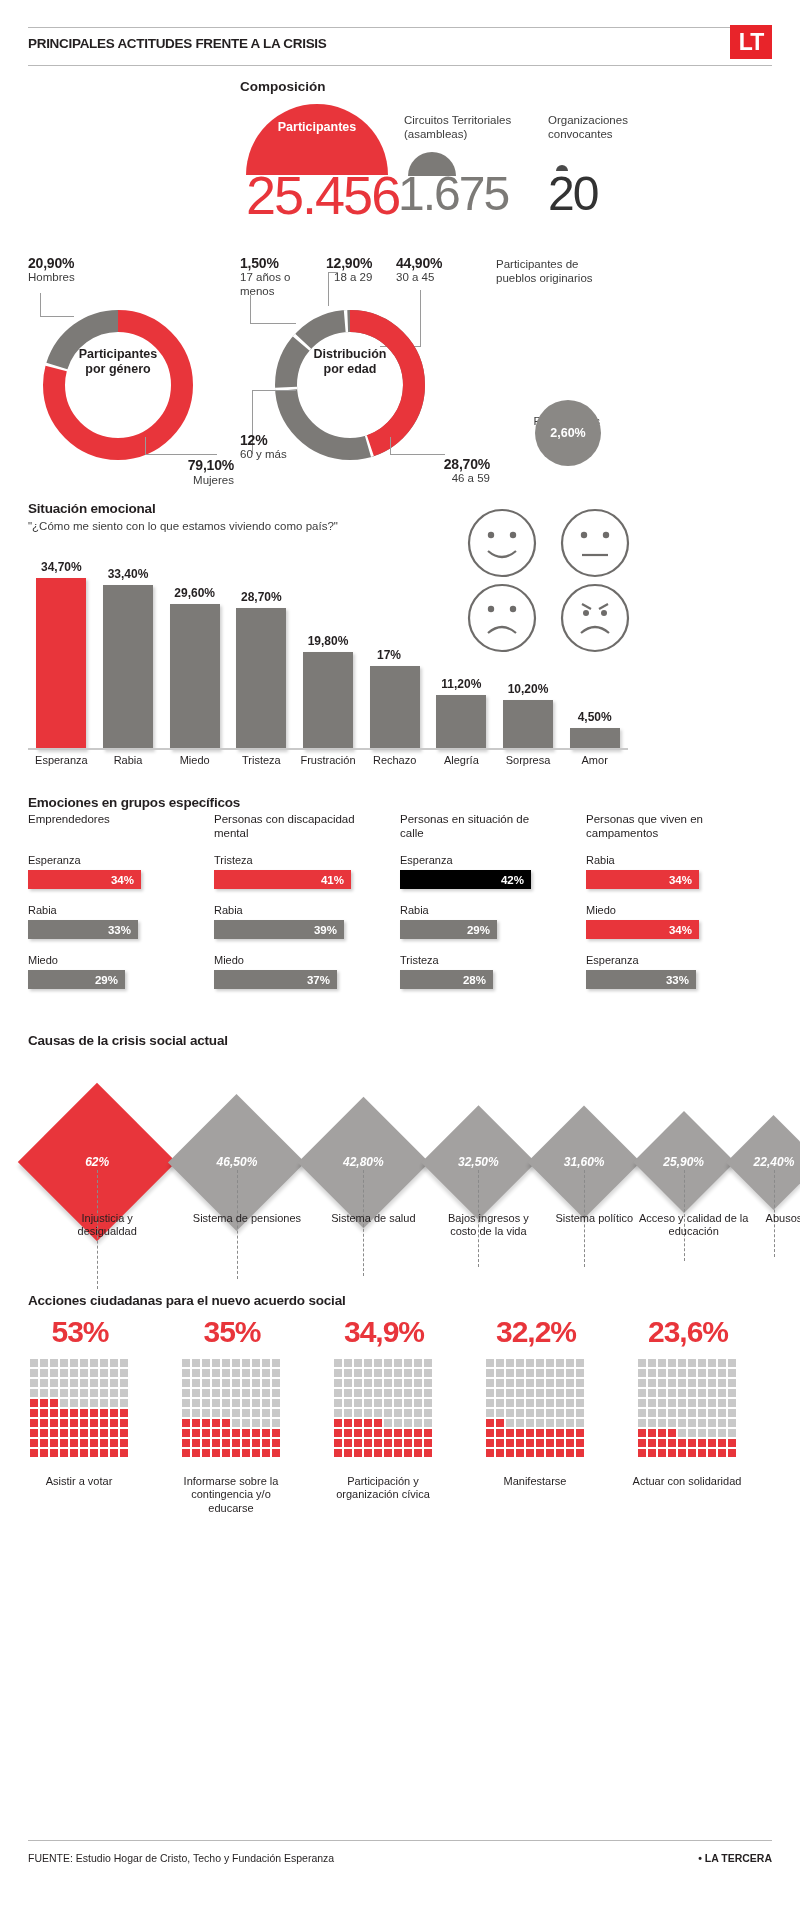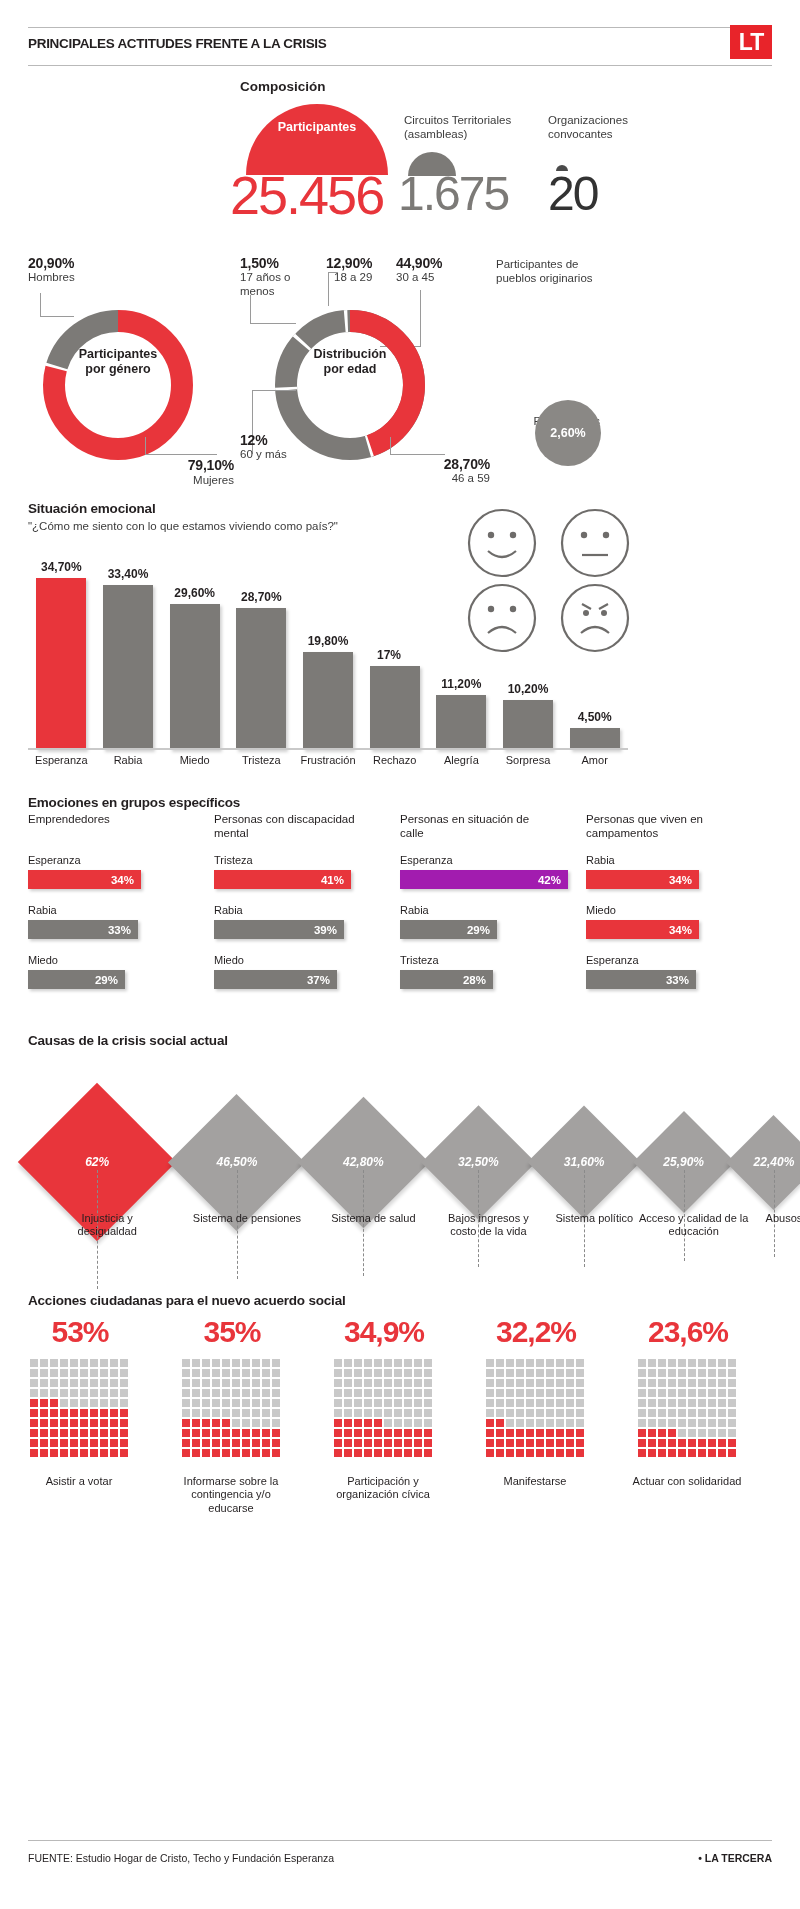--- a/index.html
+++ b/index.html
@@ -36,21 +36,21 @@
   .comp-title { position:absolute; left:240px; top:79px; font-size:13.5px; font-weight:bold; }
   .dome { border-radius: 999px 999px 0 0; }
   .comp1 { position:absolute; left:246px; top:104px; width:142px; height:71px; }
   .comp1 .dome { width:142px; height:71px; background:#E8353B; }
   .comp1 .cap { position:absolute; top:16px; left:0; width:142px; text-align:center;
                 color:#fff; font-weight:bold; font-size:12.5px; }
   .bignum {
     font-family:"Liberation Sans", sans-serif;
     font-weight:300; letter-spacing:-2px;
   }
-  .num1 { position:absolute; left:230px; top:168px; width:142px; text-align:center;
+  .num1 { position:absolute; left:246px; top:168px; width:142px; text-align:center;
           font-size:54px; color:#E8353B; font-weight:400; letter-spacing:-2px; line-height:1; }
   .comp2lab { position:absolute; left:404px; top:113px; width:125px; font-size:11.5px; line-height:1.25; color:#3b3b3b;}
   .comp2 { position:absolute; left:408px; top:152px; width:48px; height:24px; background:#7c7a77; border-radius:999px 999px 0 0;}
   .num2 { position:absolute; left:398px; top:170px; width:120px; text-align:left;
           font-size:48px; color:#7c7a77; font-weight:400; letter-spacing:-2px; line-height:1; }
   .comp3lab { position:absolute; left:548px; top:113px; width:120px; font-size:11.5px; line-height:1.25; color:#3b3b3b;}
   .comp3 { position:absolute; left:556px; top:165px; width:12px; height:6px; background:#4a4a4a; border-radius:999px 999px 0 0;}
   .num3 { position:absolute; left:548px; top:170px; font-size:48px; color:#333; font-weight:400; letter-spacing:-2px; line-height:1;}
   .lbl-big { font-size:14px; font-weight:bold; letter-spacing:-0.2px; }
   .lbl-sm { font-size:11.5px; color:#3b3b3b; line-height:1.2; }
@@ -287,21 +287,21 @@
       <div class="hbar" style="left: 0px; top: 158px; width: 97px; background: rgb(124, 122, 119);">29%</div>
       <div class="grp-title" style="left: 186px; top: 0px; width: 145px;">Personas con discapacidad mental</div>
       <div class="grp-lab" style="left: 186px; top: 42px;">Tristeza</div>
       <div class="hbar" style="left: 186px; top: 58px; width: 137px; background: rgb(232, 53, 59);">41%</div>
       <div class="grp-lab" style="left: 186px; top: 92px;">Rabia</div>
       <div class="hbar" style="left: 186px; top: 108px; width: 130px; background: rgb(124, 122, 119);">39%</div>
       <div class="grp-lab" style="left: 186px; top: 142px;">Miedo</div>
       <div class="hbar" style="left: 186px; top: 158px; width: 123px; background: rgb(124, 122, 119);">37%</div>
       <div class="grp-title" style="left: 372px; top: 0px; width: 145px;">Personas en situación de calle</div>
       <div class="grp-lab" style="left: 372px; top: 42px;">Esperanza</div>
-      <div class="hbar" style="left: 372px; top: 58px; width: 168px; background: #a21caf;">42%</div>
+      <div class="hbar" style="left: 372px; top: 58px; width: 131px; background: #000000;">42%</div>
       <div class="grp-lab" style="left: 372px; top: 92px;">Rabia</div>
       <div class="hbar" style="left: 372px; top: 108px; width: 97px; background: rgb(124, 122, 119);">29%</div>
       <div class="grp-lab" style="left: 372px; top: 142px;">Tristeza</div>
       <div class="hbar" style="left: 372px; top: 158px; width: 93px; background: rgb(124, 122, 119);">28%</div>
       <div class="grp-title" style="left: 558px; top: 0px; width: 145px;">Personas que viven en campamentos</div>
       <div class="grp-lab" style="left: 558px; top: 42px;">Rabia</div>
       <div class="hbar" style="left: 558px; top: 58px; width: 113px; background: rgb(232, 53, 59);">34%</div>
       <div class="grp-lab" style="left: 558px; top: 92px;">Miedo</div>
       <div class="hbar" style="left: 558px; top: 108px; width: 113px; background: rgb(232, 53, 59);">34%</div>
       <div class="grp-lab" style="left: 558px; top: 142px;">Esperanza</div>

